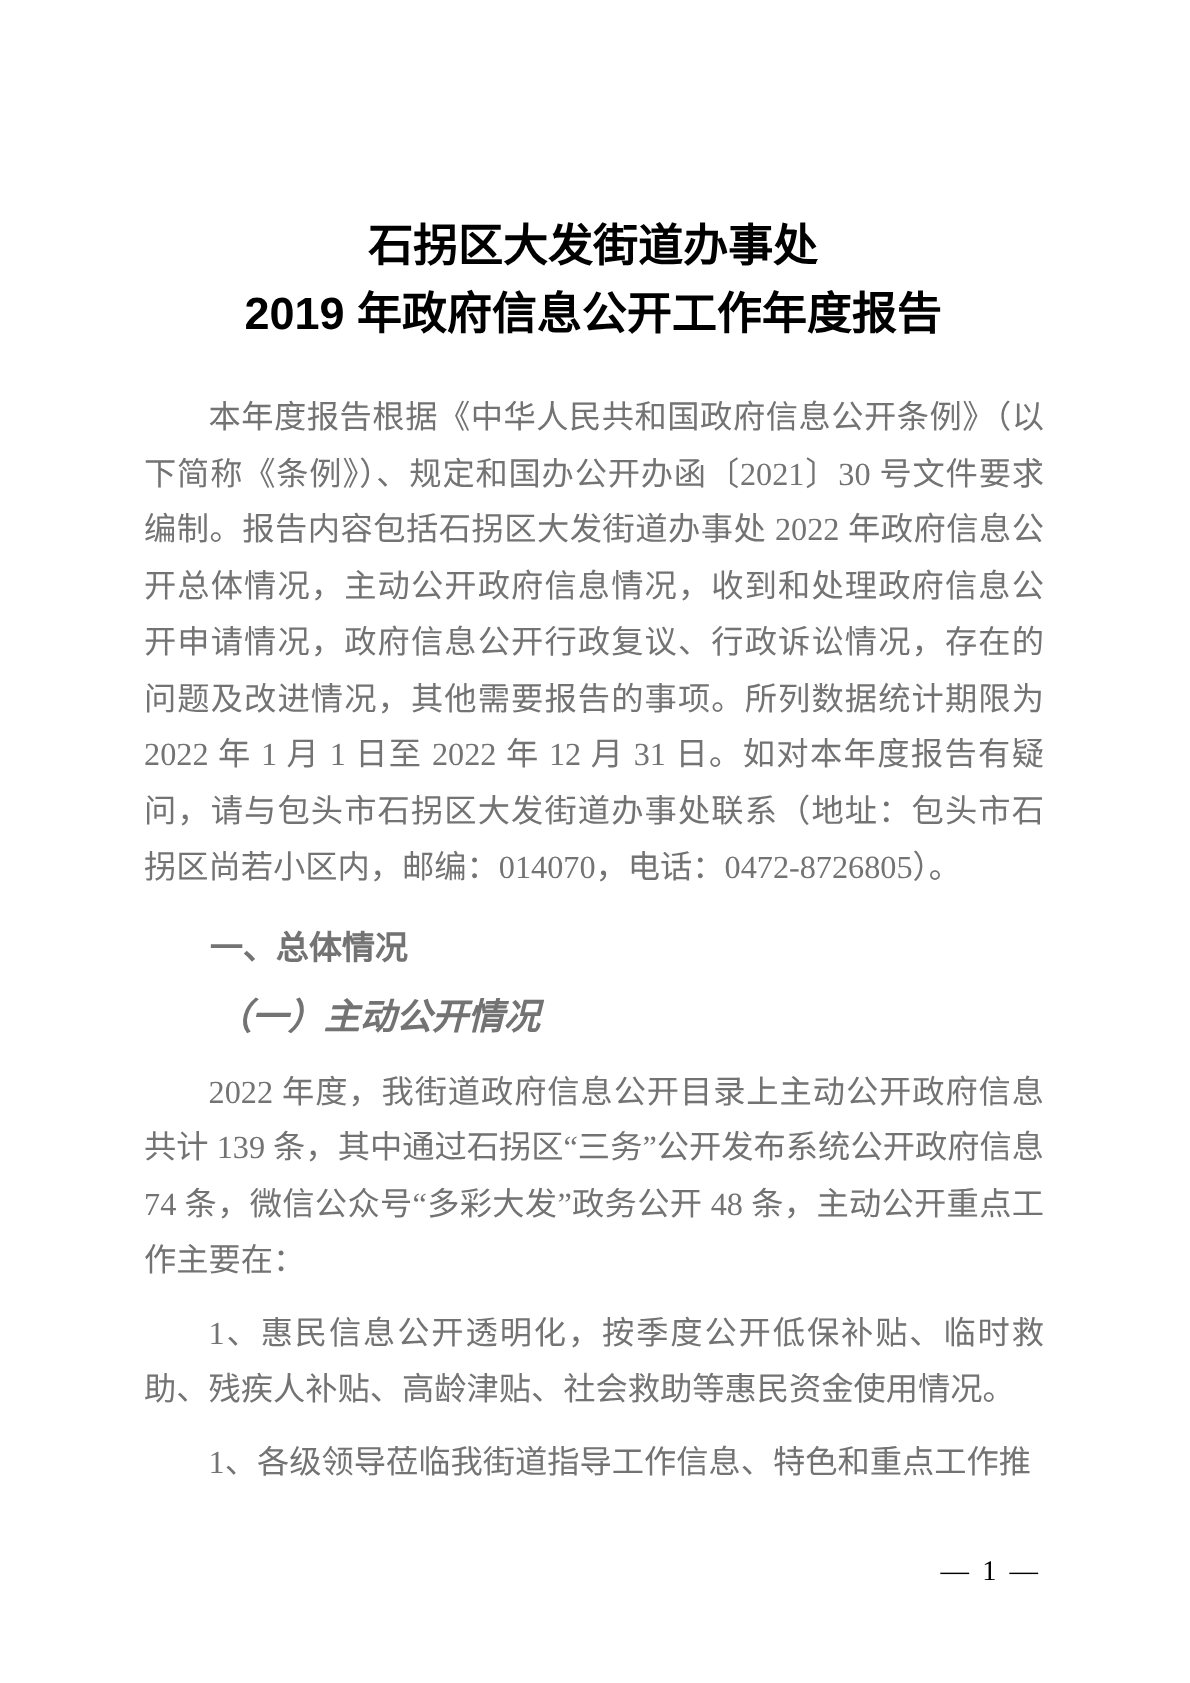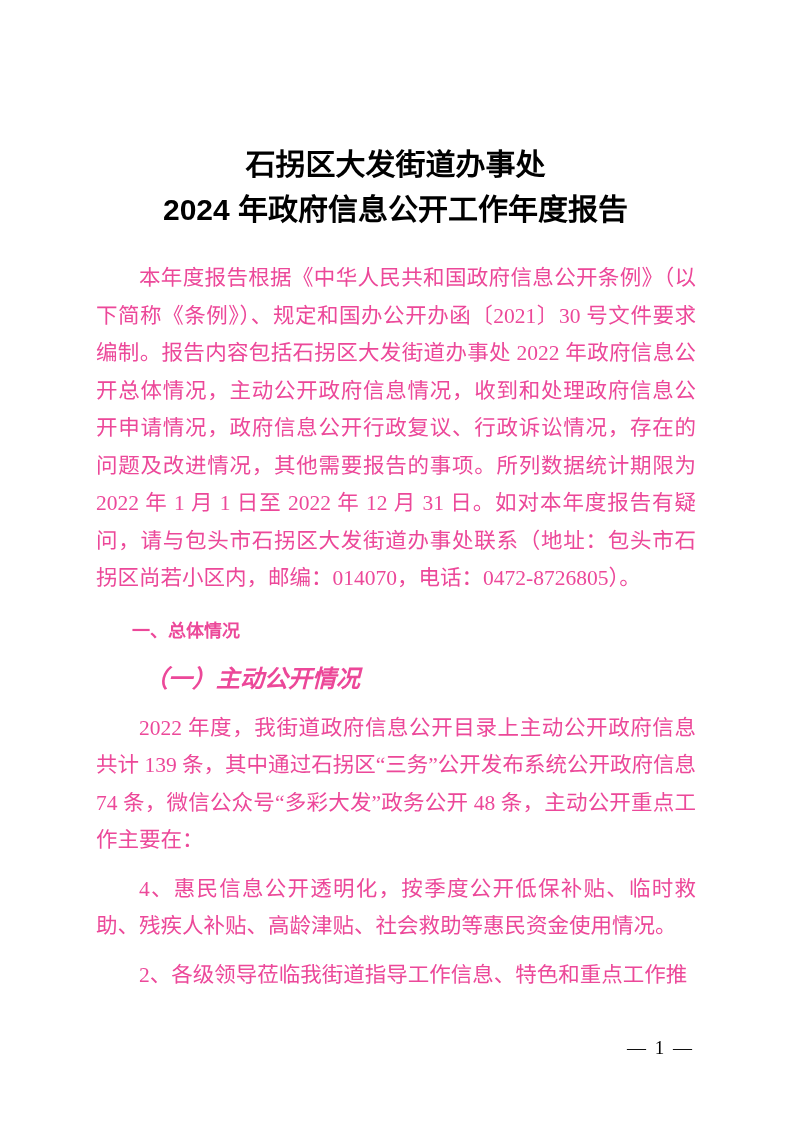--- a/index.html
+++ b/index.html
@@ -20,30 +20,30 @@
     font-size: 30px;
     line-height: 45px;
     color: #000000;
   }
   .doc-body {
     margin: 28px 95px 0 96px;
     font-family: "Liberation Serif", "DejaVu Serif", serif;
     font-size: 21.5px;
     line-height: 37.5px;
     text-align: justify;
-    color: #ec4899;
+    color: #737373;
   }
   .para {
     text-indent: 2em;
     margin: 0 0 11px 0;
   }
   .heading-1 {
     font-family: "Liberation Sans", "DejaVu Sans", sans-serif;
     font-weight: 700;
-    font-size: 18px;
+    font-size: 22px;
     line-height: 37.5px;
     text-indent: 2em;
     margin: 15px 0 11px 0;
   }
   .heading-2 {
     font-family: "Liberation Serif", "DejaVu Serif", serif;
     font-style: italic;
     font-weight: 600;
     font-size: 24px;
     line-height: 37.5px;
@@ -61,27 +61,27 @@
     letter-spacing: 2px;
   }
 </style>
 </head>
 <body>
 
 <div class="page">
 
   <div class="doc-title">
     <div>石拐区大发街道办事处</div>
-    <div>2024 年政府信息公开工作年度报告</div>
+    <div>2019 年政府信息公开工作年度报告</div>
   </div>
 
   <div class="doc-body">
     <p class="para">本年度报告根据《中华人民共和国政府信息公开条例》（以下简称《条例》）、规定和国办公开办函〔2021〕30 号文件要求编制。报告内容包括石拐区大发街道办事处 2022 年政府信息公开总体情况，主动公开政府信息情况，收到和处理政府信息公开申请情况，政府信息公开行政复议、行政诉讼情况，存在的问题及改进情况，其他需要报告的事项。所列数据统计期限为 2022 年 1 月 1 日至 2022 年 12 月 31 日。如对本年度报告有疑问，请与包头市石拐区大发街道办事处联系（地址：包头市石拐区尚若小区内，邮编：014070，电话：0472-8726805）。</p>
     <p class="heading-1">一、总体情况</p>
     <p class="heading-2">（一）主动公开情况</p>
     <p class="para">2022 年度，我街道政府信息公开目录上主动公开政府信息共计 139 条，其中通过石拐区“三务”公开发布系统公开政府信息 74 条，微信公众号“多彩大发”政务公开 48 条，主动公开重点工作主要在：</p>
-    <p class="para">4、惠民信息公开透明化，按季度公开低保补贴、临时救助、残疾人补贴、高龄津贴、社会救助等惠民资金使用情况。</p>
-    <p class="para">2、各级领导莅临我街道指导工作信息、特色和重点工作推</p>
+    <p class="para">1、惠民信息公开透明化，按季度公开低保补贴、临时救助、残疾人补贴、高龄津贴、社会救助等惠民资金使用情况。</p>
+    <p class="para">1、各级领导莅临我街道指导工作信息、特色和重点工作推</p>
   </div>
 
   <div class="page-number">— 1 —</div>
 
 </div>
 
 </body></html>

